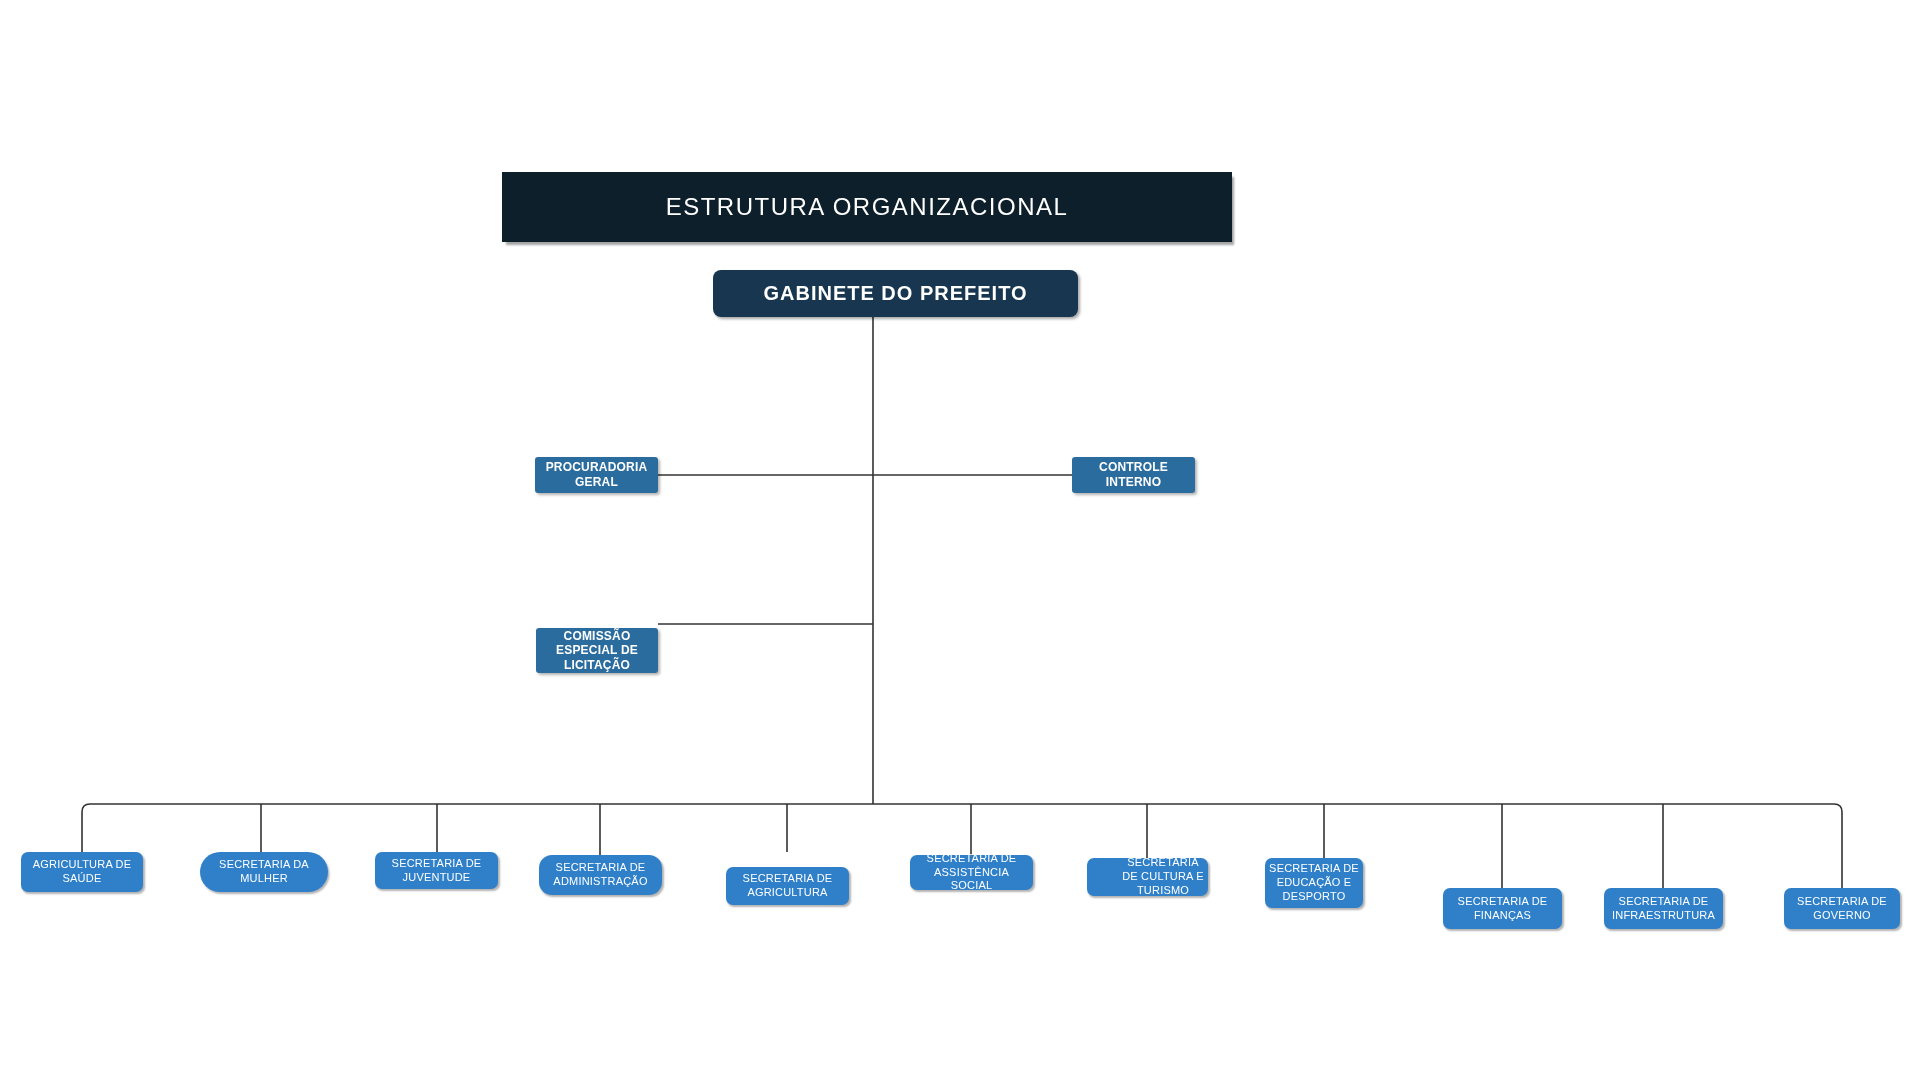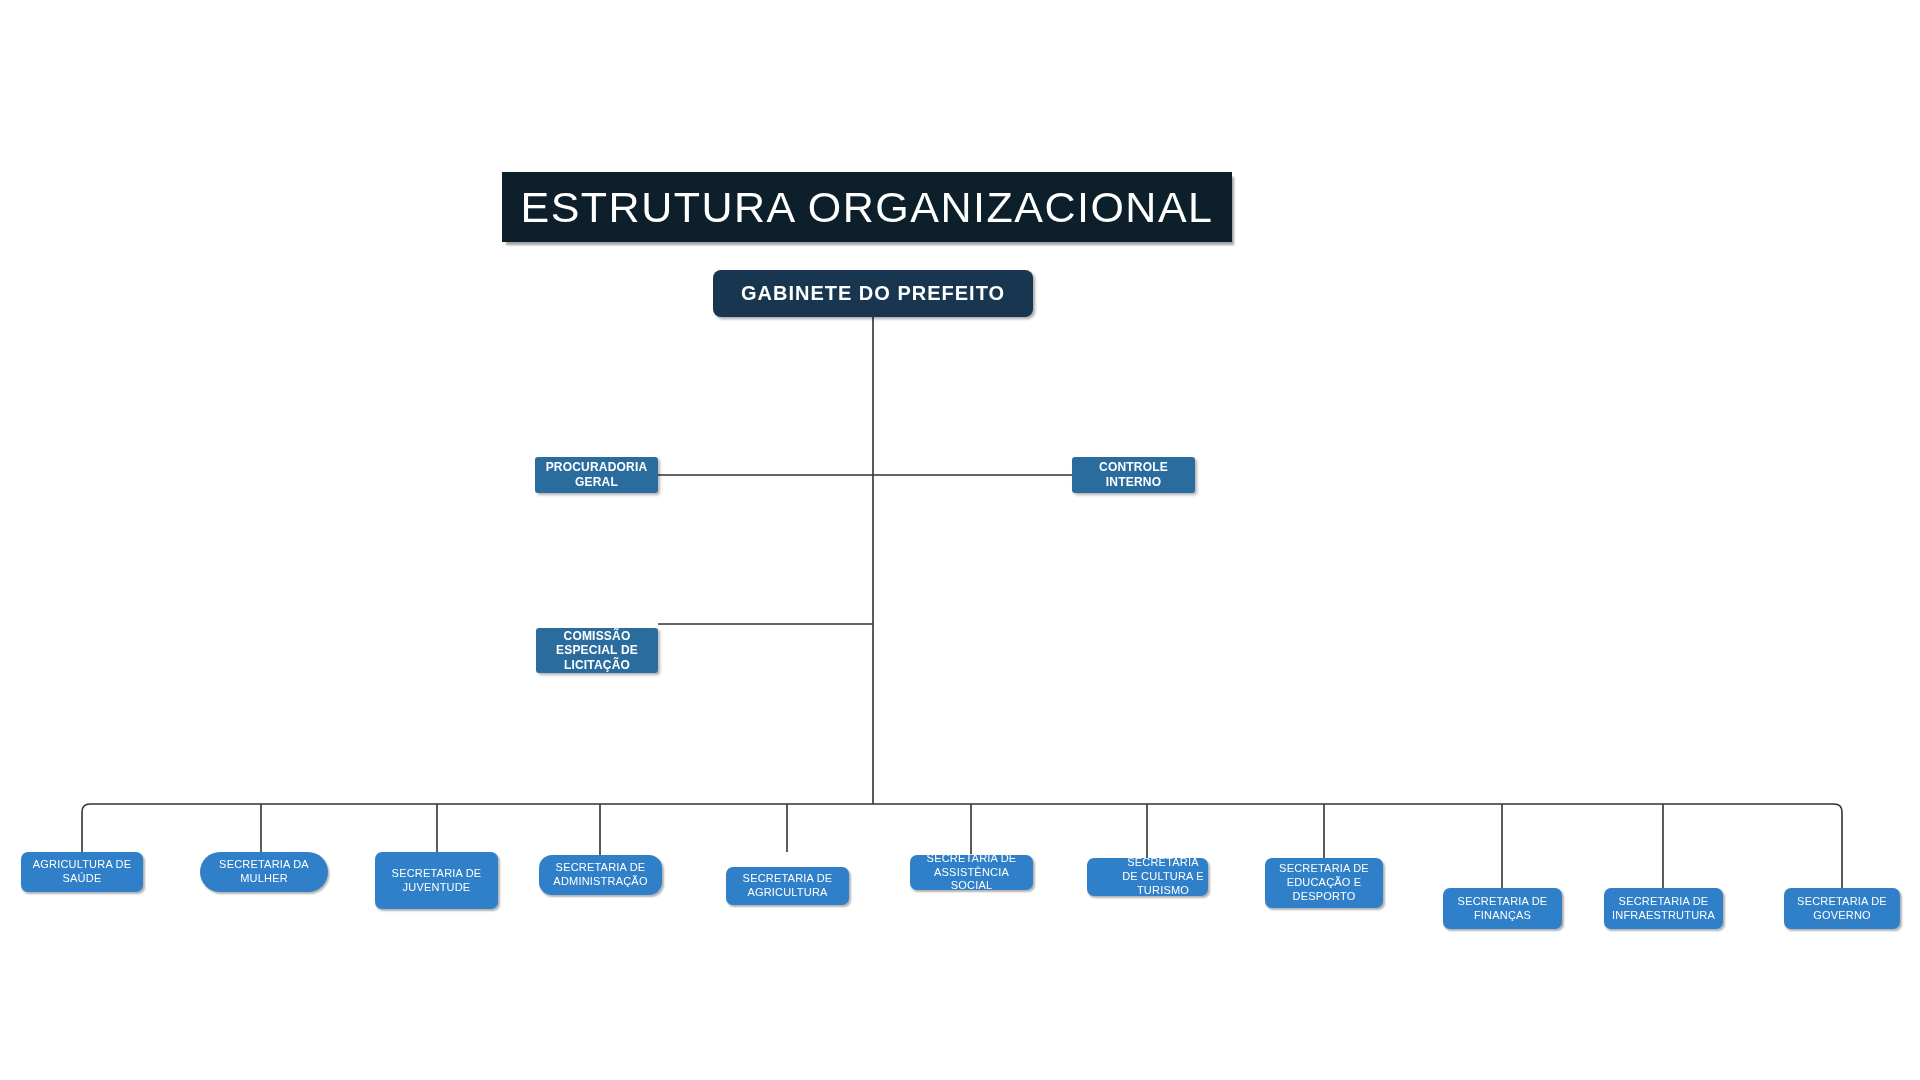--- a/index.html
+++ b/index.html
@@ -29,37 +29,37 @@
   }
   .title-bar {
     position: absolute;
     left: 502px; top: 172px;
     width: 730px; height: 70px;
     background: var(--title-bg, #0d1f2a);
     color: var(--text, #ffffff);
     display: flex;
     align-items: center;
     justify-content: center;
-    font-size: 43px;
+    font-size: 24px;
     font-weight: 300;
     letter-spacing: 1.5px;
     box-shadow: 3px 4px 2px -1px rgba(90,90,90,0.55);
   }
   .node {
     position: absolute;
     color: var(--text, #ffffff);
     display: flex;
     align-items: center;
     justify-content: center;
     text-align: center;
     box-sizing: border-box;
   }
   .node-root {
     left: 713px; top: 270px;
-    width: 320px; height: 47px;
+    width: 365px; height: 47px;
     background: var(--root-bg, #18364f);
     border-radius: 8px;
     font-size: 20px;
     font-weight: bold;
     letter-spacing: 1px;
     box-shadow: 2px 2px 3px rgba(0,0,0,0.35);
   }
   .node-advisory {
     background: var(--advisory-bg, #2b6c9e);
     border-radius: 3px;
@@ -78,26 +78,26 @@
     border-radius: 7px;
     font-size: 11px;
     font-weight: normal;
     line-height: 1.27;
     letter-spacing: 0.2px;
     padding: 2px 3px;
     box-shadow: 1.5px 2px 2px rgba(0,0,0,0.3);
   }
   .sec-0  { left: 21px;   top: 852px; width: 122px; height: 40px; }
   .sec-1  { left: 200px;  top: 852px; width: 128px; height: 40px; border-radius: 20px; }
-  .sec-2  { left: 375px;  top: 852px; width: 123px; height: 57px; }
+  .sec-2  { left: 375px;  top: 852px; width: 123px; height: 37px; }
   .sec-3  { left: 539px;  top: 855px; width: 123px; height: 40px; border-radius: 13px; }
   .sec-4  { left: 726px;  top: 852px; width: 123px; height: 38px; margin-top: 15px; }
   .sec-5  { left: 910px;  top: 855px; width: 123px; height: 35px; }
   .sec-6  { left: 1087px; top: 858px; width: 121px; height: 38px; padding-left: 34px; }
-  .sec-7  { left: 1265px; top: 858px; width: 118px; height: 50px; }
+  .sec-7  { left: 1265px; top: 858px; width: 98px; height: 50px; }
   .sec-8  { left: 1443px; top: 888px; width: 119px; height: 41px; }
   .sec-9  { left: 1604px; top: 888px; width: 119px; height: 41px; }
   .sec-10 { left: 1784px; top: 888px; width: 116px; height: 41px; }
 </style>
 </head>
 <body>
 
 <div class="canvas">
 
   <svg class="connectors" viewBox="0 0 1920 1080" xmlns="http://www.w3.org/2000/svg">

